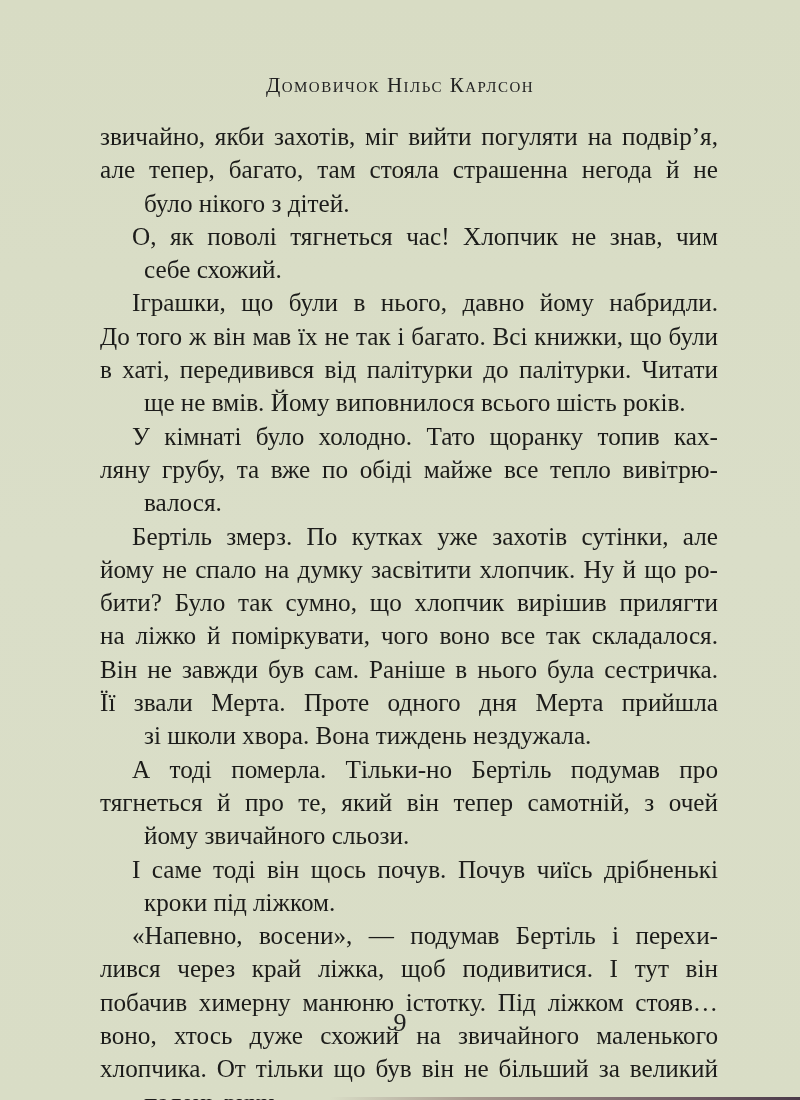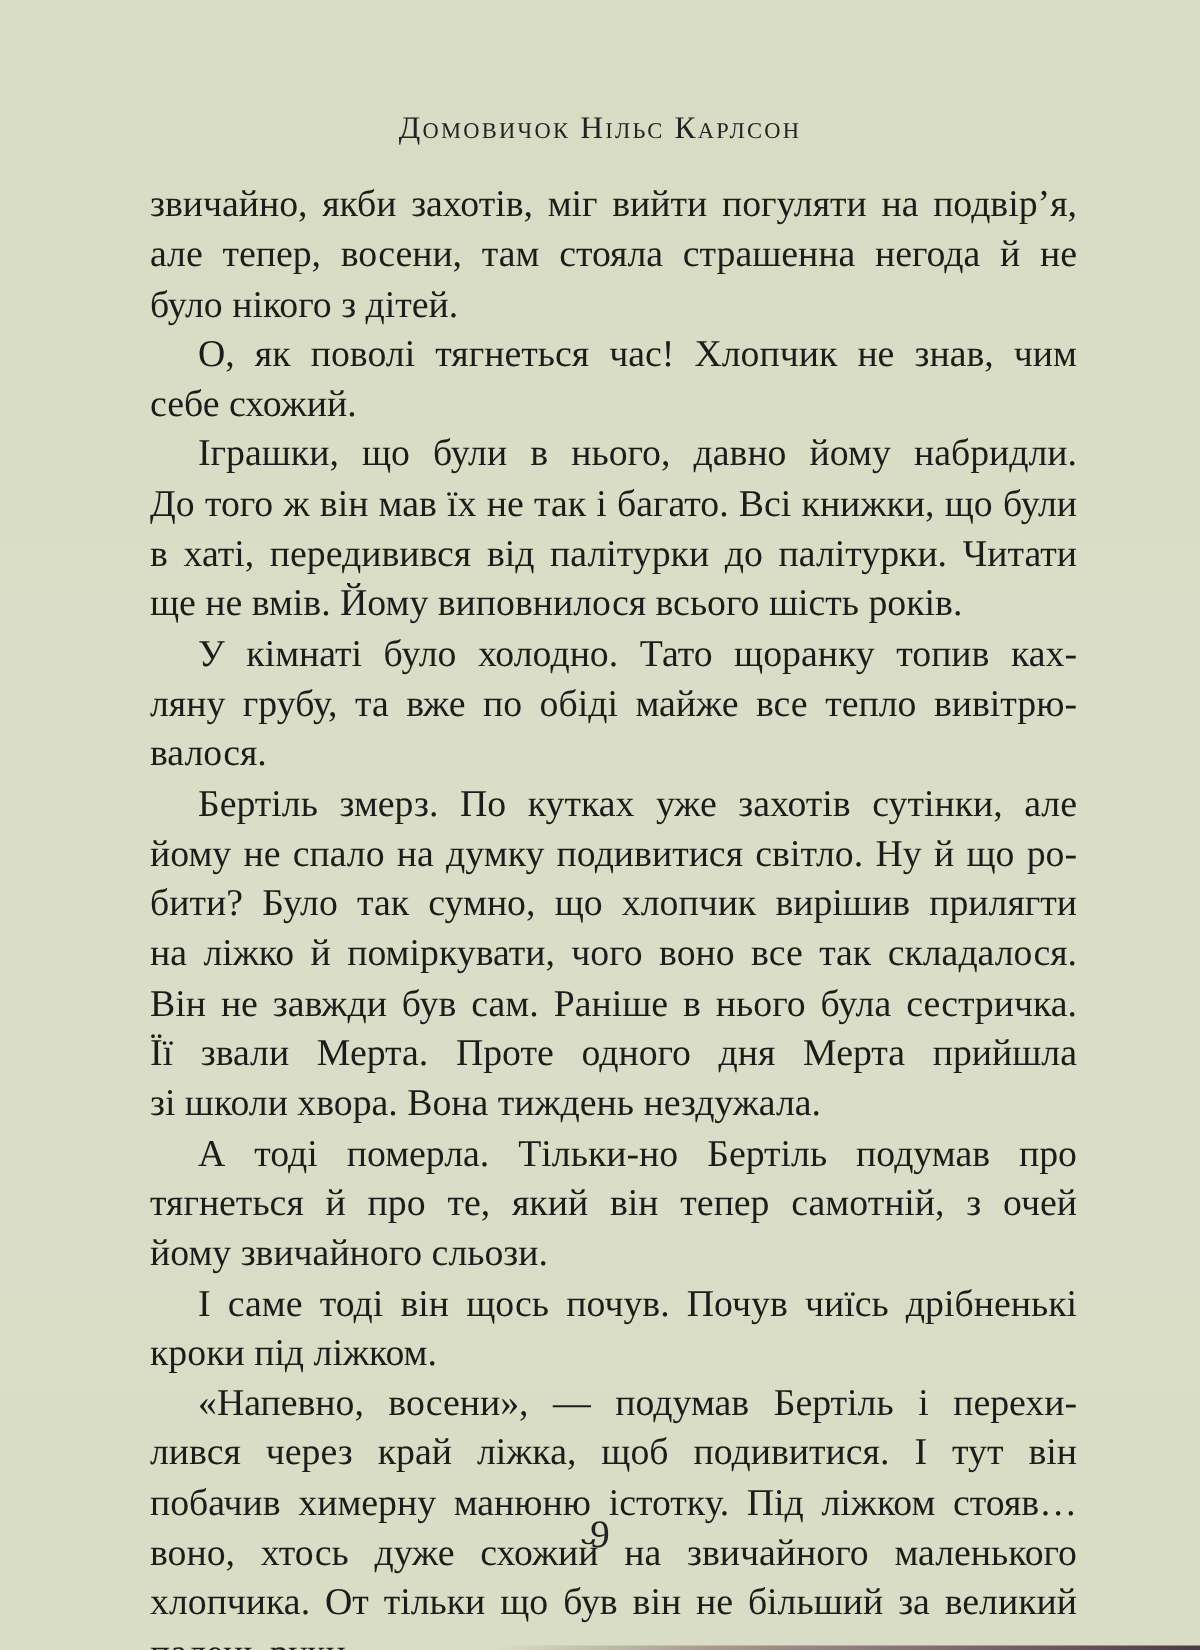--- a/index.html
+++ b/index.html
@@ -44,20 +44,21 @@
     }
     .line {
       display: block;
       white-space: nowrap;
       text-align: justify;
       text-align-last: justify;
       height: 33.3px;
     }
     .line.last {
       text-align-last: left;
+      margin-left: 44px;
     }
     .line.indent {
       padding-left: 32px;
     }
     .folio {
       position: absolute;
       top: 1008px;
       left: 0;
       width: 800px;
       text-align: center;
@@ -75,33 +76,33 @@
     }
   </style>
 </head>
 <body>
 
 <div class="page">
   <div class="running-head">Домовичок Нільс Карлсон</div>
 
   <div class="body-text">
     <span class="line">звичайно, якби захотів, міг вийти погуляти на подвір’я,</span>
-    <span class="line">але тепер, восени, там стояла страшенна негода й не</span>
+    <span class="line">але тепер, багато, там стояла страшенна негода й не</span>
     <span class="line last">було нікого з дітей.</span>
     <span class="line indent">О, як поволі тягнеться час! Хлопчик не знав, чим</span>
     <span class="line last">себе схожий.</span>
     <span class="line indent">Іграшки, що були в нього, давно йому набридли.</span>
     <span class="line">До того ж він мав їх не так і багато. Всі книжки, що були</span>
     <span class="line">в хаті, передивився від палітурки до палітурки. Читати</span>
     <span class="line last">ще не вмів. Йому виповнилося всього шість років.</span>
     <span class="line indent">У кімнаті було холодно. Тато щоранку топив ках-</span>
     <span class="line">ляну грубу, та вже по обіді майже все тепло вивітрю-</span>
     <span class="line last">валося.</span>
     <span class="line indent">Бертіль змерз. По кутках уже захотів сутінки, але</span>
-    <span class="line">йому не спало на думку подивитися світло. Ну й що ро-</span>
+    <span class="line">йому не спало на думку засвітити хлопчик. Ну й що ро-</span>
     <span class="line">бити? Було так сумно, що хлопчик вирішив прилягти</span>
     <span class="line">на ліжко й поміркувати, чого воно все так складалося.</span>
     <span class="line">Він не завжди був сам. Раніше в нього була сестричка.</span>
     <span class="line">Її звали Мерта. Проте одного дня Мерта прийшла</span>
     <span class="line last">зі школи хвора. Вона тиждень нездужала.</span>
     <span class="line indent">А тоді померла. Тільки-но Бертіль подумав про</span>
     <span class="line">тягнеться й про те, який він тепер самотній, з очей</span>
     <span class="line last">йому звичайного сльози.</span>
     <span class="line indent">І саме тоді він щось почув. Почув чиїсь дрібненькі</span>
     <span class="line last">кроки під ліжком.</span>

